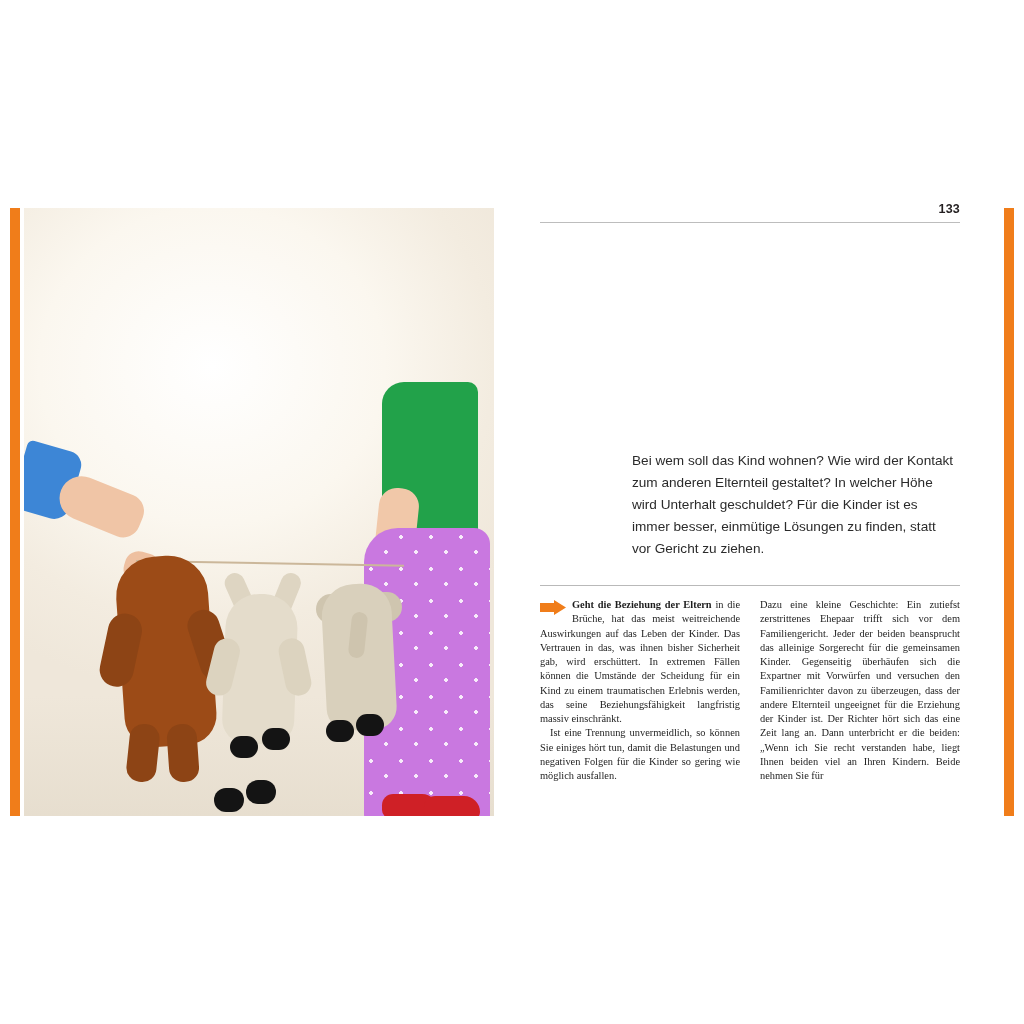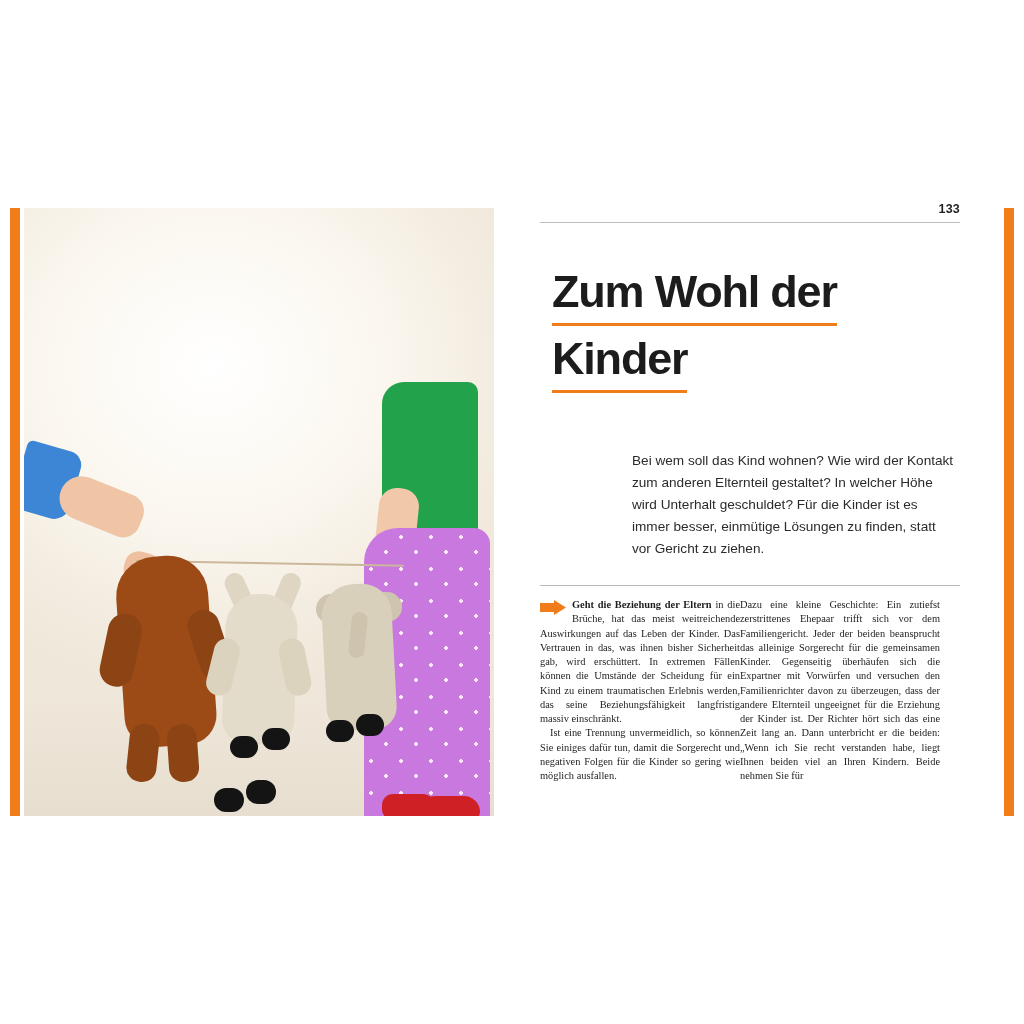--- a/index.html
+++ b/index.html
@@ -323,20 +323,21 @@
     height: 1px;
     background: #b9b9b9;
   }
 
   .columns {
     position: absolute;
     left: 0;
     top: 398px;
     width: 420px;
     display: flex;
+    gap: 20px;
     font-family: "Liberation Serif", serif;
   }
   .col {
     width: 200px;
     font-size: 10.4px;
     line-height: 1.37;
     text-align: justify;
     color: #1d1d1d;
   }
   .col p { margin: 0; }
@@ -403,39 +404,35 @@
     <div class="toy-eleph-trunk"></div>
     <div class="toy-eleph-foot l"></div>
     <div class="toy-eleph-foot r"></div>
   </div>
 
   <div class="text-page">
 
     <div class="folio">133</div>
     <div class="folio-rule"></div>
 
-    <div class="headline">
-      <div><span class="line line1">Zum Wohl der</span></div>
-      <div><span class="line line2">Kinder</span></div>
-    </div>
 
     <div class="lead">Bei wem soll das Kind wohnen? Wie wird der Kontakt zum anderen Elternteil gestaltet? In welcher Höhe wird Unterhalt geschuldet? Für die Kinder ist es immer besser, einmütige Lösungen zu finden, statt vor Gericht zu ziehen.</div>
 
     <div class="hairline"></div>
 
     <div class="columns">
       <div class="col">
         <p>
           <span class="arrow-icon">
             <svg width="26" height="15" viewBox="0 0 26 15">
               <path d="M0 3 h14 V0 l12 7.5 -12 7.5 V12 H0 Z" fill="#f07d1a"></path>
             </svg>
           </span><span class="runin">Geht die Beziehung der Eltern</span><span> in die Brüche, hat das meist weitreichende Auswirkungen auf das Leben der Kinder. Das Vertrauen in das, was ihnen bisher Sicherheit gab, wird erschüttert. In extremen Fällen können die Umstände der Scheidung für ein Kind zu einem traumatischen Erlebnis werden, das seine Beziehungsfähigkeit langfristig massiv einschränkt.</span>
         </p>
-        <p>Ist eine Trennung unvermeidlich, so können Sie einiges dafür tun, damit die Sorgerecht und negativen Folgen für die Kinder so gering wie möglich ausfallen.</p>
+        <p>Ist eine Trennung unvermeidlich, so können Sie einiges hört tun, damit die Belastungen und negativen Folgen für die Kinder so gering wie möglich ausfallen.</p>
       </div>
       <div class="col">
         <p>Dazu eine kleine Geschichte: Ein zutiefst zerstrittenes Ehepaar trifft sich vor dem Familiengericht. Jeder der beiden beansprucht das alleinige Sorgerecht für die gemeinsamen Kinder. Gegenseitig überhäufen sich die Expartner mit Vorwürfen und versuchen den Familienrichter davon zu überzeugen, dass der andere Elternteil ungeeignet für die Erziehung der Kinder ist. Der Richter hört sich das eine Zeit lang an. Dann unterbricht er die beiden: „Wenn ich Sie recht verstanden habe, liegt Ihnen beiden viel an Ihren Kindern. Beide nehmen Sie für</p>
       </div>
     </div>
 
   </div>
 </div>
 
 </body></html>

